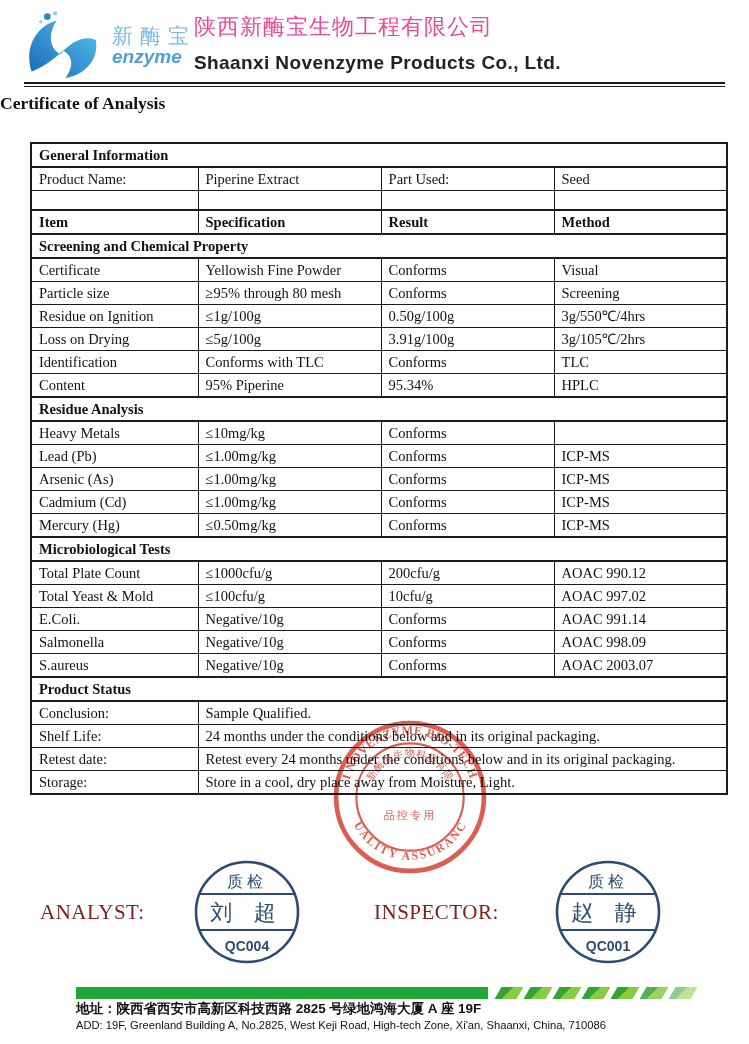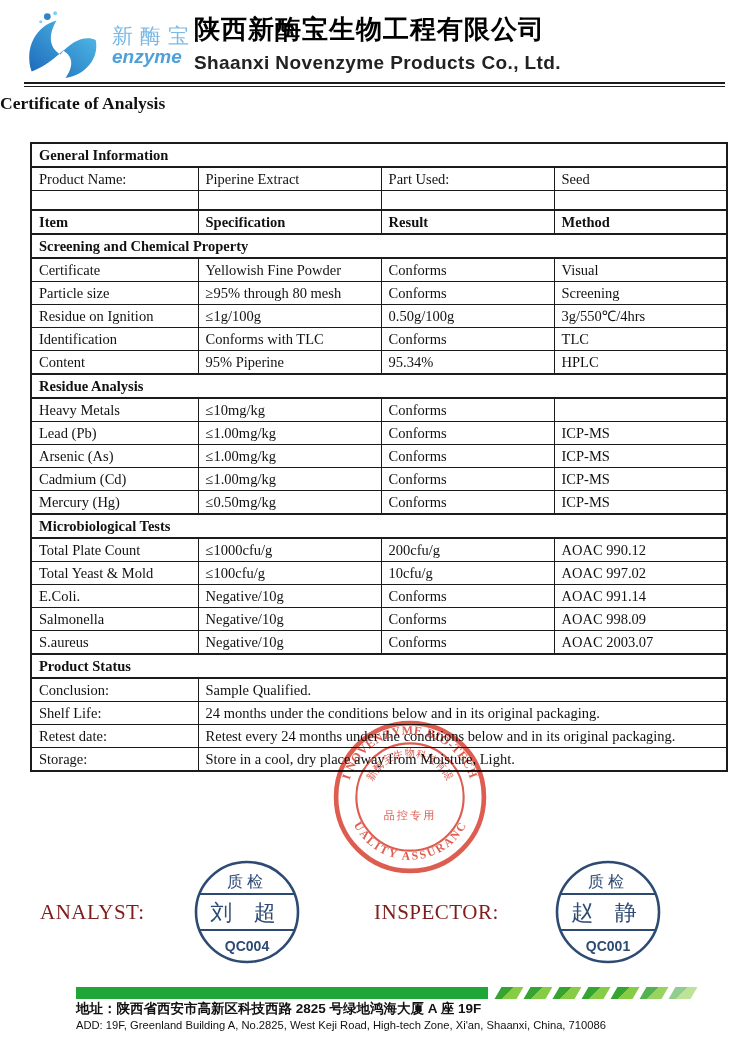--- a/index.html
+++ b/index.html
@@ -5,22 +5,22 @@
   * { margin:0; padding:0; box-sizing:border-box; }
   body { background:#ffffff; font-family:"Liberation Serif", serif; }
   .page { position:relative; width:749px; height:1044px; background:#ffffff; overflow:hidden; }
 
   
   .logo-icon { position:absolute; left:18px; top:10px; width:90px; height:68px; }
   .logo-cn   { position:absolute; left:112px; top:22px; font-size:21px; letter-spacing:7px;
                color:#7cb9e5; font-family:"Liberation Sans", sans-serif; }
   .logo-en   { position:absolute; left:112px; top:46px; font-size:19px; font-style:italic;
                font-weight:bold; color:#4da0dc; font-family:"Liberation Sans", sans-serif; }
-  .company-cn{ position:absolute; left:194px; top:12px; font-size:26px; font-weight:bold;
-               color:#000000; letter-spacing:1px; }
+  .company-cn{ position:absolute; left:194px; top:12px; font-size:22px; font-weight:normal;
+               color:#ec4899; letter-spacing:1px; }
   .company-en{ position:absolute; left:194px; top:52px; font-size:19px; font-weight:bold;
                color:#222; font-family:"Liberation Sans", sans-serif; letter-spacing:0.4px; }
   .divider   { position:absolute; left:24px; top:82px; width:701px; height:5px;
                border-top:2.6px solid #1c1c1c; border-bottom:1.3px solid #1c1c1c; }
   .doc-title { position:absolute; left:0; top:93px; width:749px; 
                font-size:17.5px; font-weight:bold; color:#111; }
 
   
   table.coa { position:absolute; left:30px; top:142px; width:698px; border-collapse:collapse;
               border:2.2px solid #1b1b1b; table-layout:fixed; }
@@ -119,20 +119,26 @@
           <td>Particle size</td>
           <td>≥95% through 80 mesh</td>
           <td>Conforms</td>
           <td>Screening</td>
         </tr>
         <tr>
           <td>Residue on Ignition</td>
           <td>≤1g/100g</td>
           <td>0.50g/100g</td>
           <td>3g/550℃/4hrs</td>
+        </tr>
+        <tr>
+          <td>Loss on Drying</td>
+          <td>≤5g/100g</td>
+          <td>3.91g/100g</td>
+          <td>3g/105℃/2hrs</td>
         </tr>
         <tr>
           <td>Identification</td>
           <td>Conforms with TLC</td>
           <td>Conforms</td>
           <td>TLC</td>
         </tr>
         <tr>
           <td>Content</td>
           <td>95% Piperine</td>

